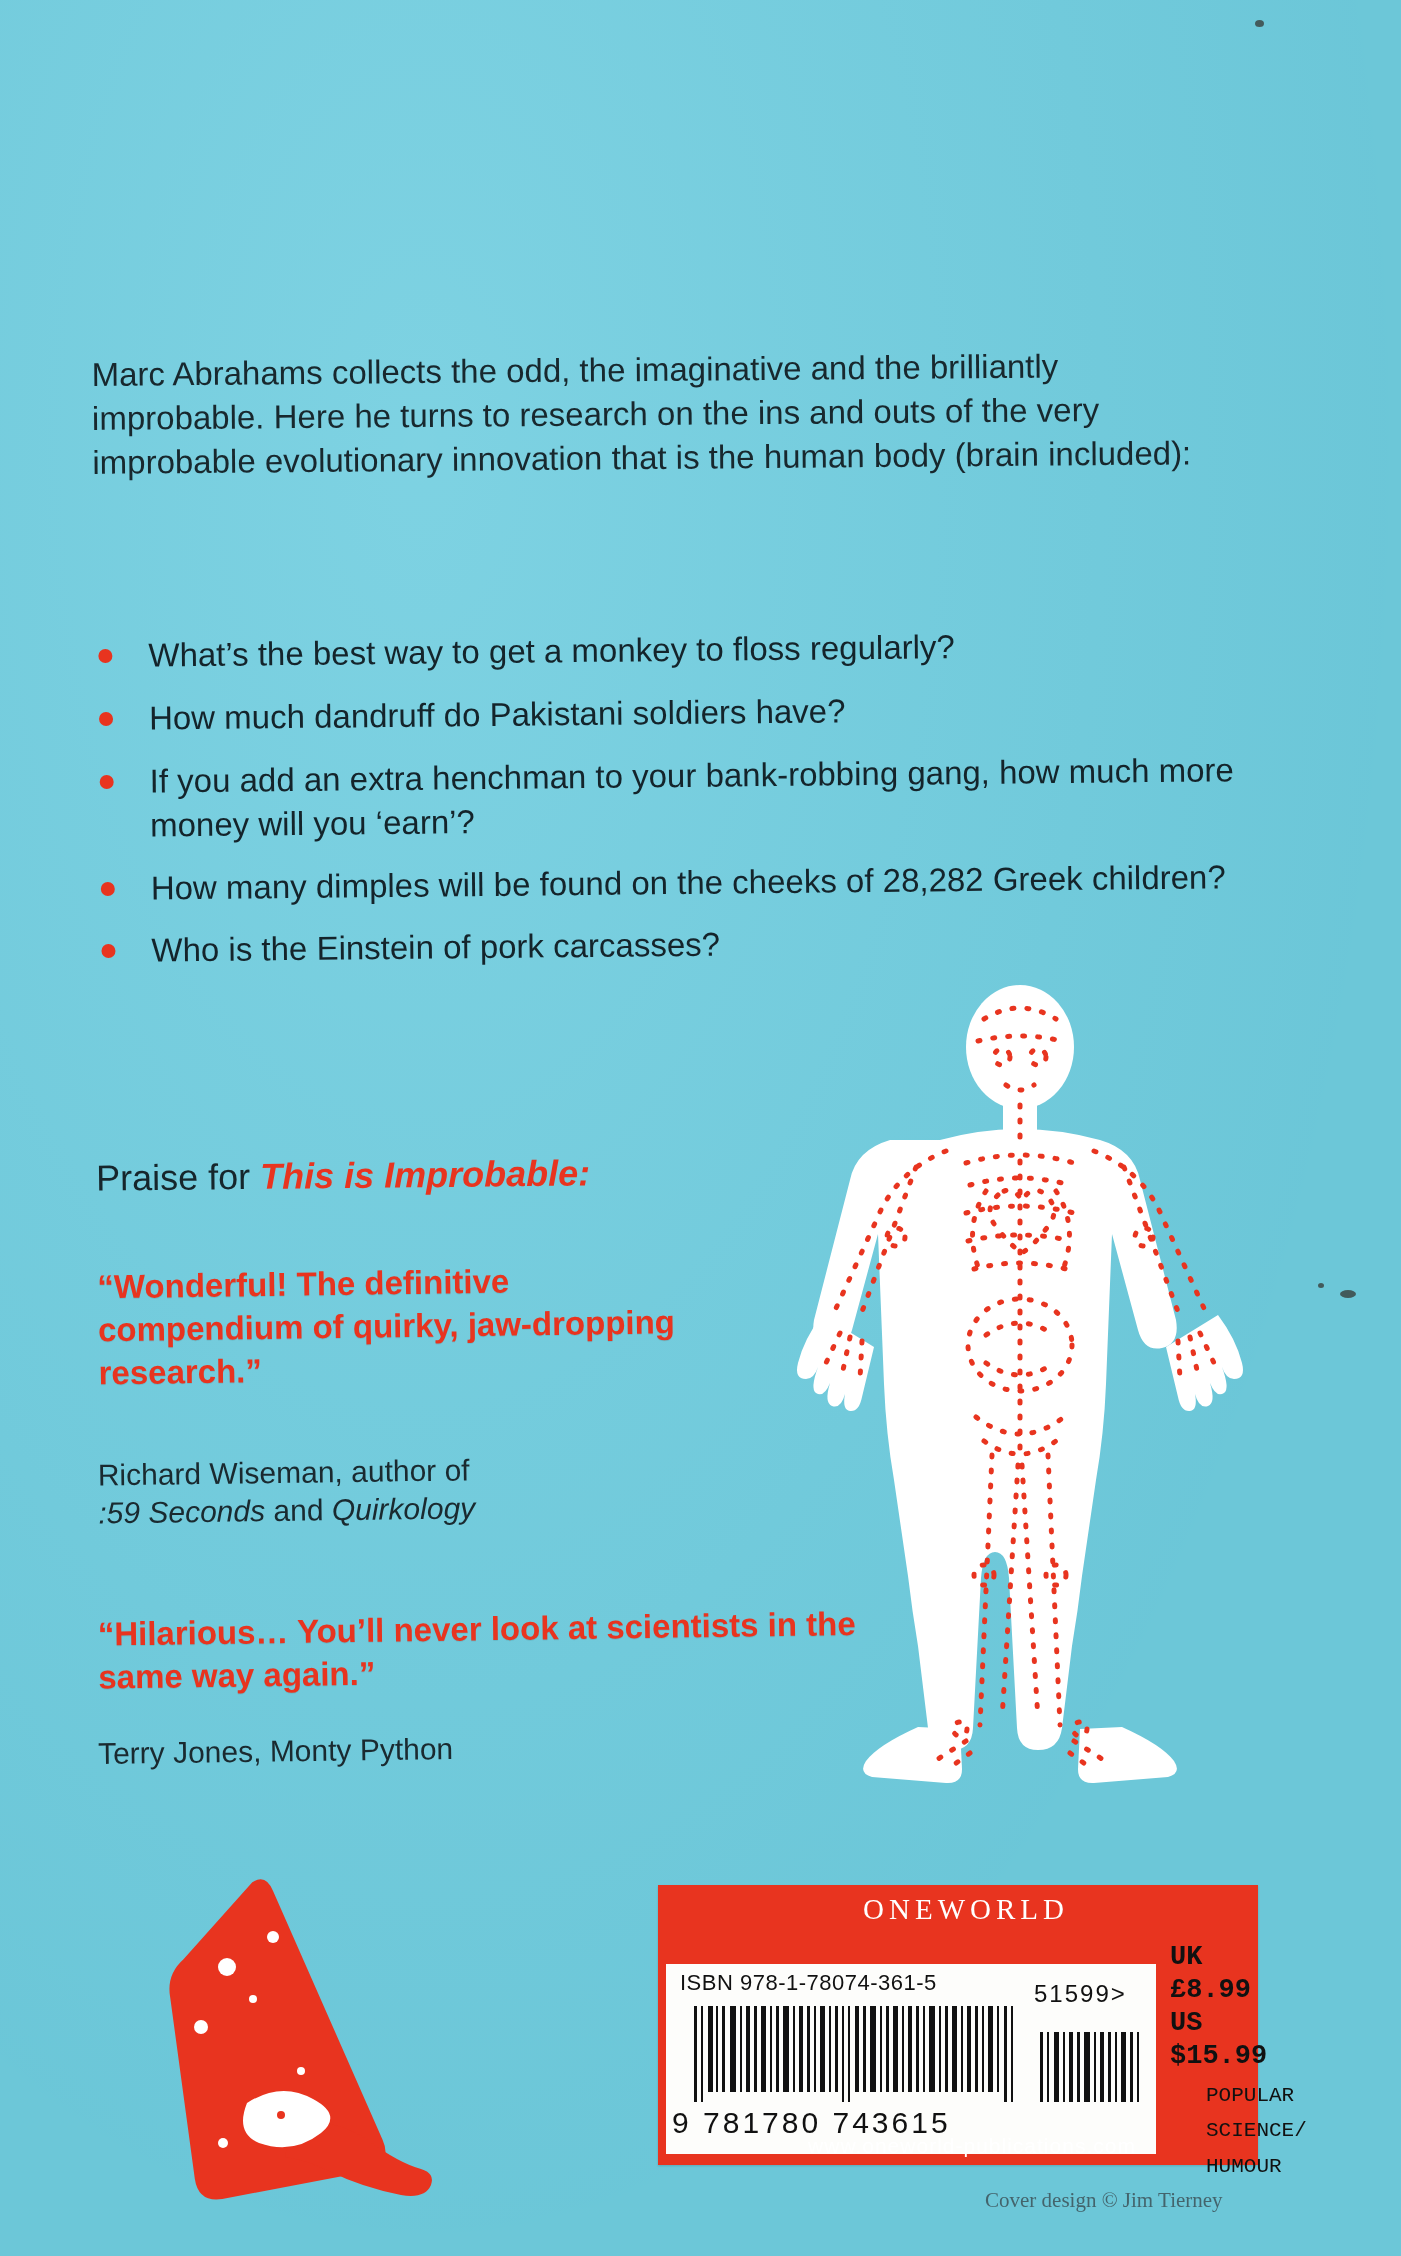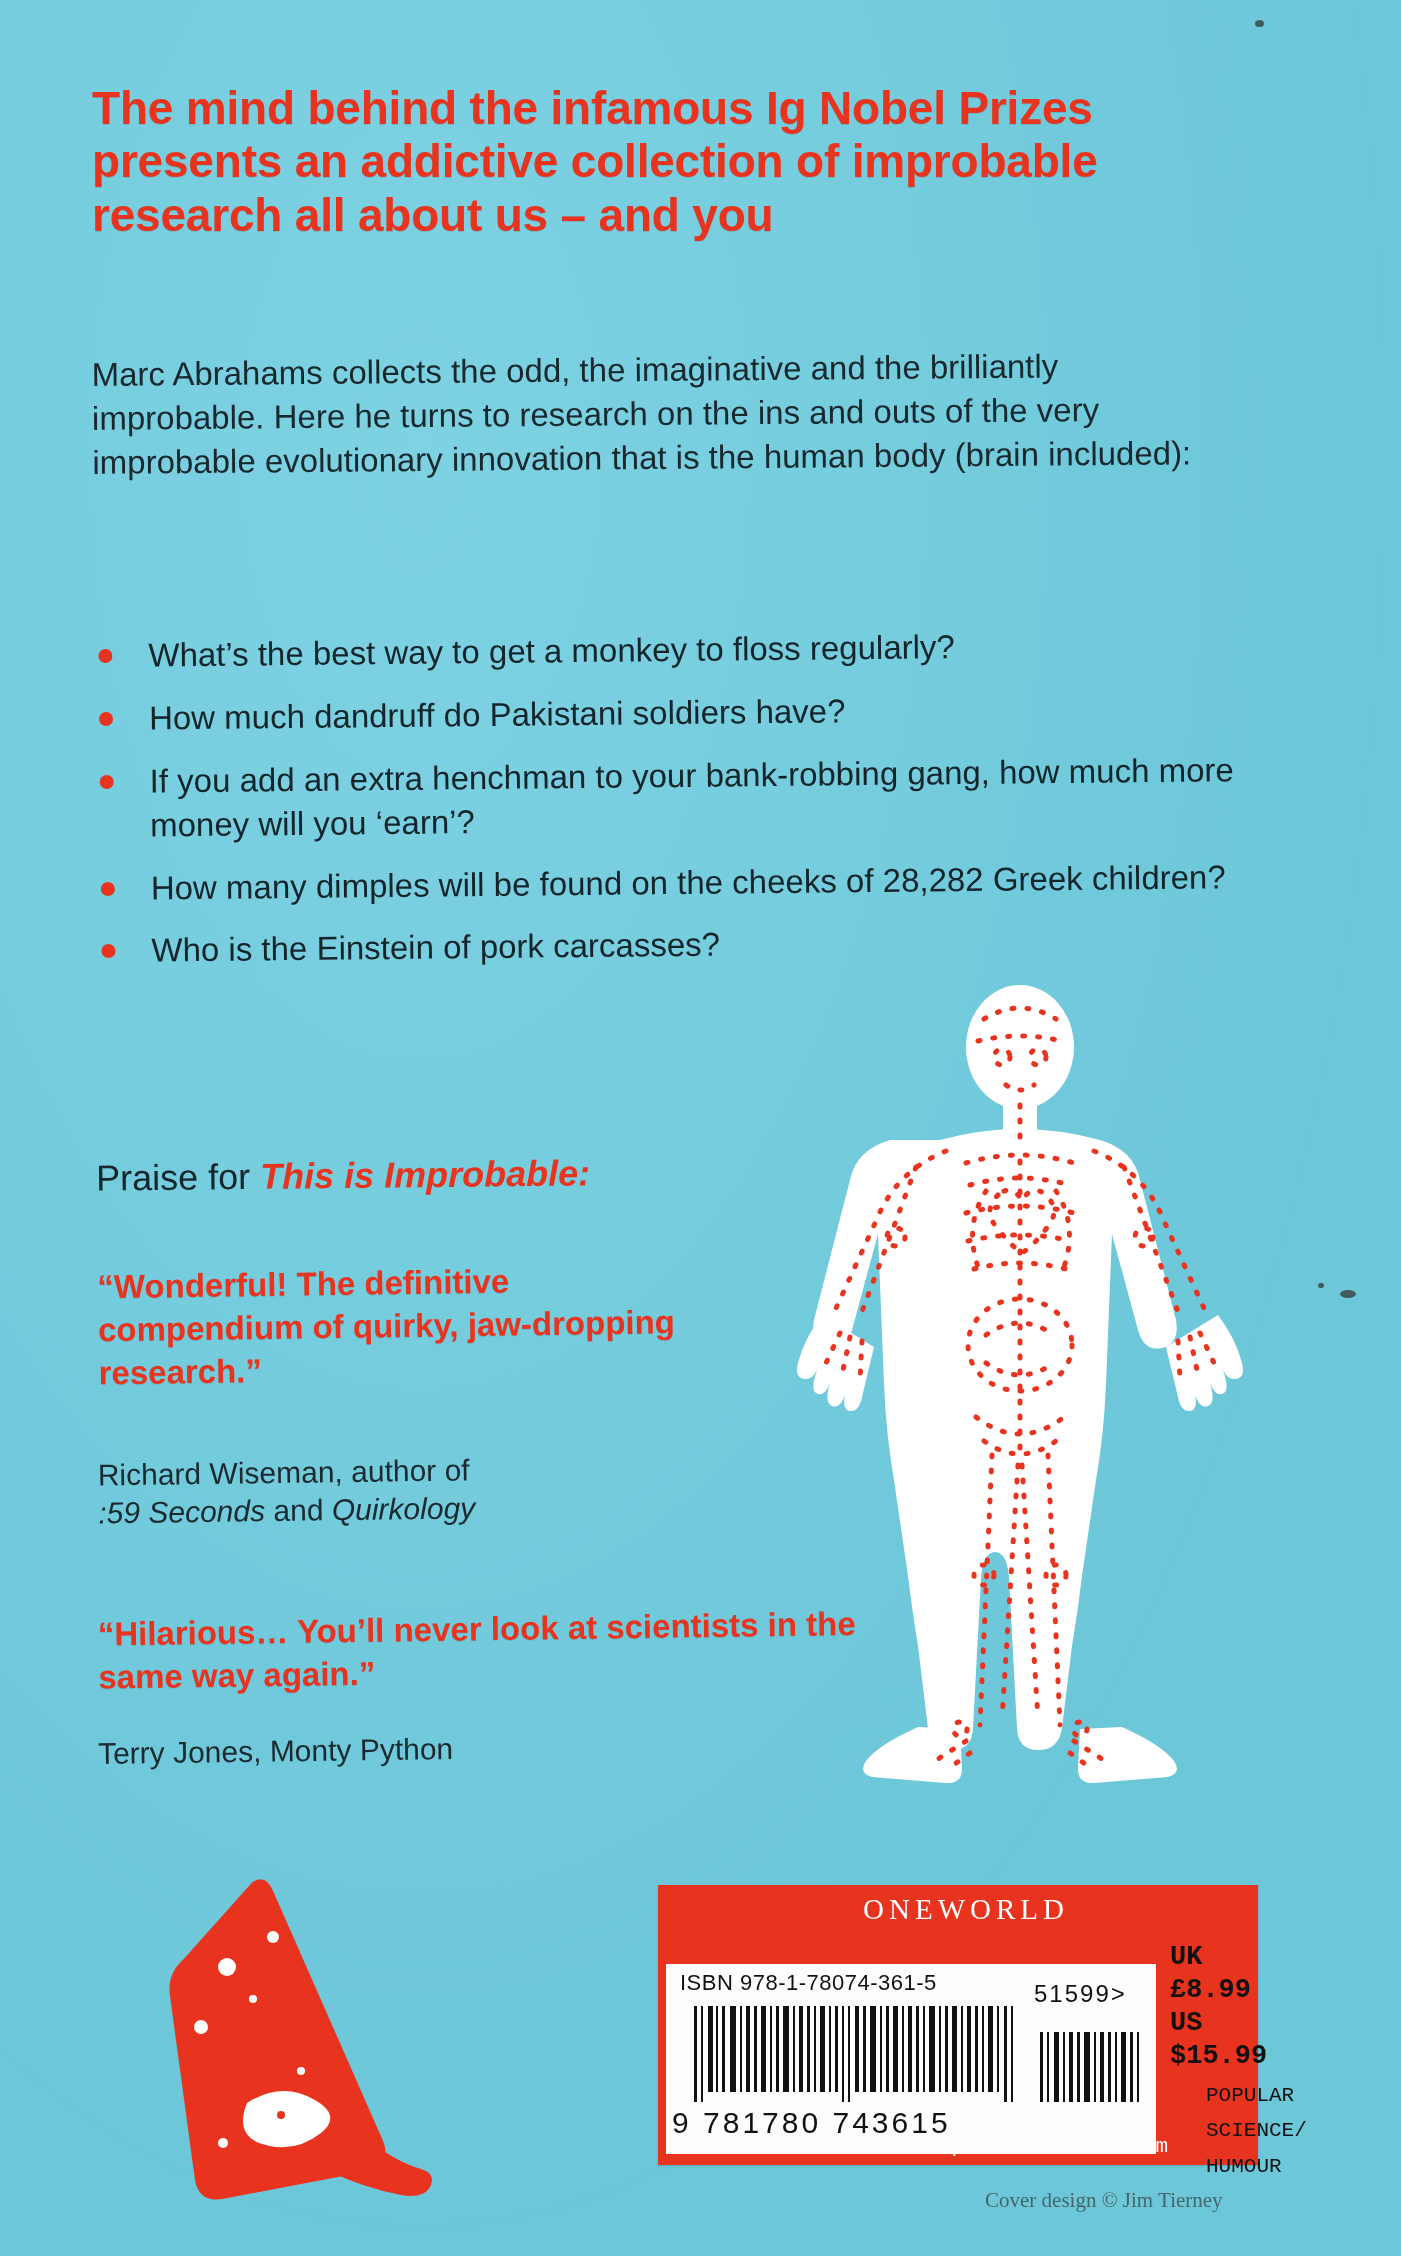--- a/index.html
+++ b/index.html
@@ -230,21 +230,21 @@
     color: #111;
     margin-left: 36px;
   }
   .weburl {
     position: absolute;
     left: 0;
     bottom: 7px;
     width: 628px;
     text-align: center;
     color: #ffffff;
-    font-family: Liberation Mono, monospace;
+    font-family: Liberation Sans, sans-serif;
     font-size: 21px;
     letter-spacing: 1px;
   }
   .credit {
     position: absolute;
     left: 985px;
     top: 2188px;
     color: #3a4c52;
     font-family: "Liberation Serif", serif;
     font-size: 21px;
@@ -255,21 +255,20 @@
     background: #2d2018;
     border-radius: 50%;
     opacity: 0.65;
   }
 </style>
 </head>
 <body>
 
 <div class="page">
 
-  <div class="headline">The mind behind the infamous Ig Nobel Prizes presents an addictive collection of improbable research all about us – and you</div>
 
   <div class="blurb">Marc Abrahams collects the odd, the imaginative and the brilliantly improbable. Here he turns to research on the ins and outs of the very improbable evolutionary innovation that is the human body (brain included):</div>
 
   <ul class="bullets">
     <li><span class="dot"></span><span>What’s the best way to get a monkey to floss regularly?</span></li>
     <li><span class="dot"></span><span>How much dandruff do Pakistani soldiers have?</span></li>
     <li><span class="dot"></span><span>If you add an extra henchman to your bank-robbing gang, how much more money will you ‘earn’?</span></li>
     <li><span class="dot"></span><span>How many dimples will be found on the cheeks of 28,282 Greek children?</span></li>
     <li><span class="dot"></span><span>Who is the Einstein of pork carcasses?</span></li>
   </ul>

